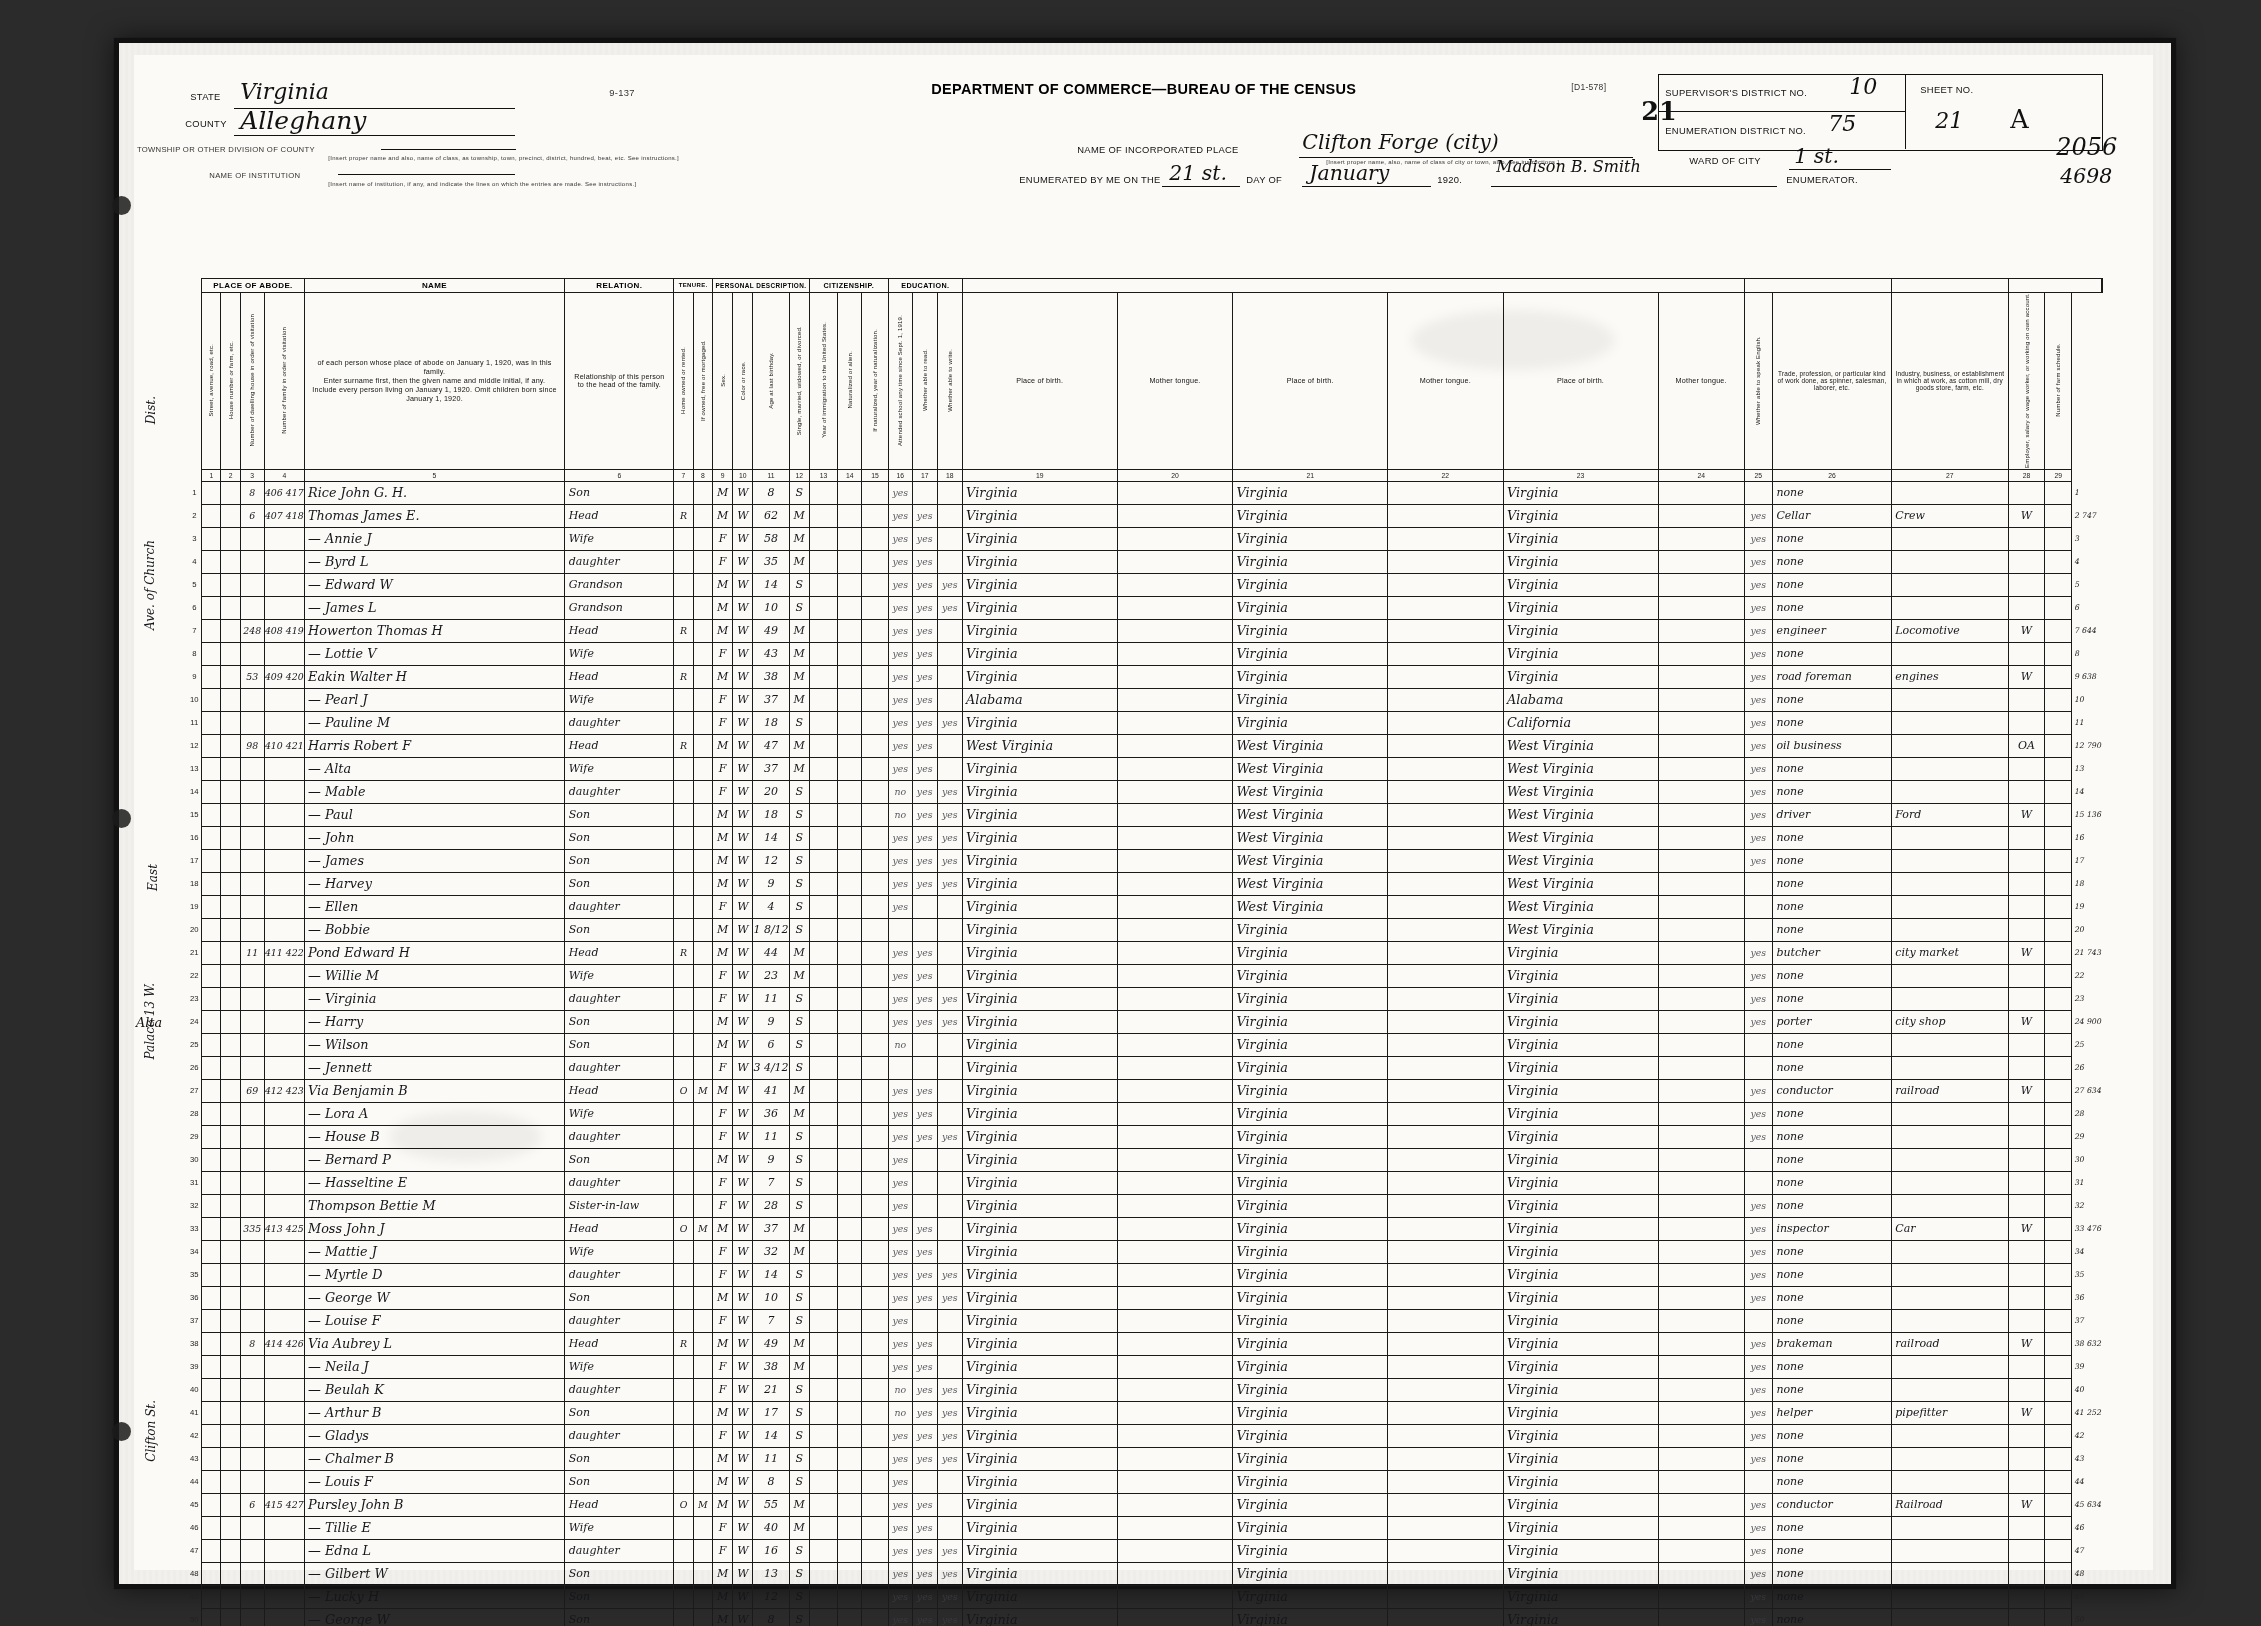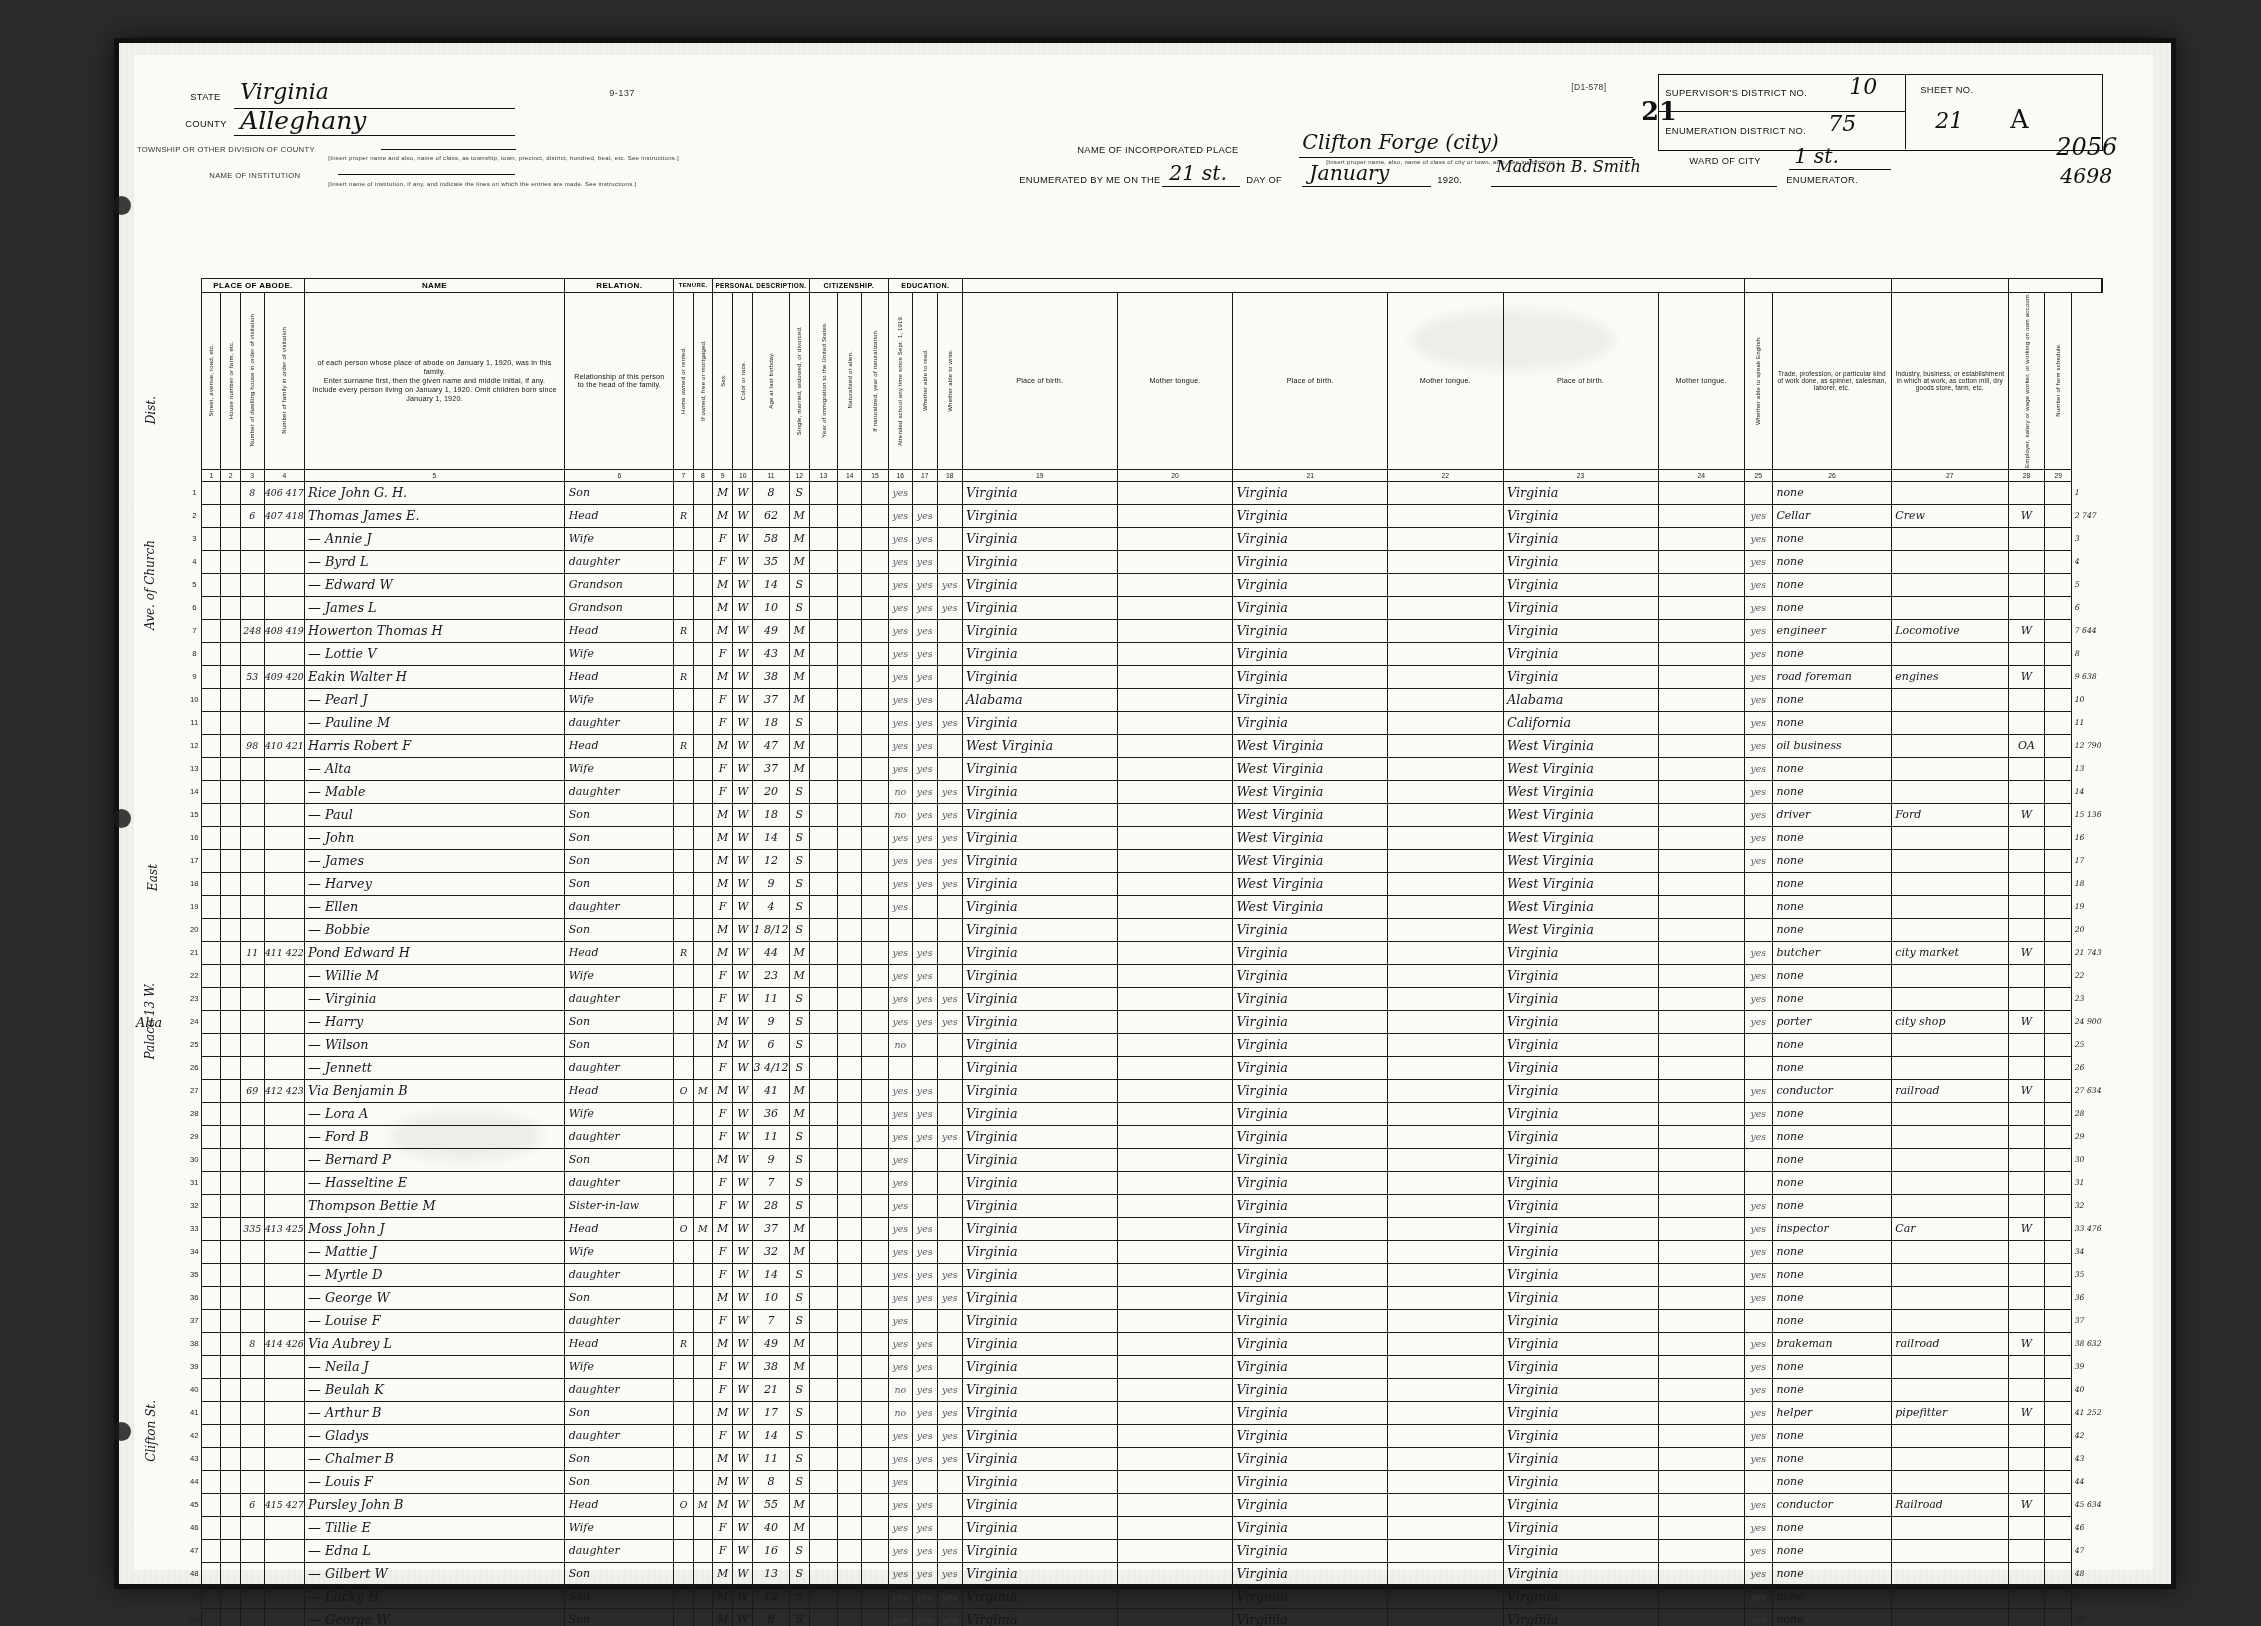--- a/index.html
+++ b/index.html
@@ -74,20 +74,21 @@
         <div class="lbl xs" style="left:2.6px;top:90px;">TOWNSHIP OR OTHER DIVISION OF COUNTY</div>
         <div class="ul" style="left:247px;top:94px;width:135px;"></div>
         <div class="lbl xs" style="left:194px;top:100px;font-size:6px;">[Insert proper name and also, name of class, as township, town, precinct, district, hundred, beat, etc.  See instructions.]</div>
 
         <div class="lbl xs" style="left:75px;top:116px;">NAME OF INSTITUTION</div>
         <div class="ul" style="left:204px;top:119px;width:177px;"></div>
         <div class="lbl xs" style="left:194px;top:126px;font-size:6px;">[Insert name of institution, if any, and indicate the lines on which the entries are made.  See instructions.]</div>
 
         <div class="lbl xs" style="left:475px;top:31.5px;font-size:9.4px;">9-137</div>
 
+        <div class="title1" style="top:25.5px;">DEPARTMENT OF COMMERCE—BUREAU OF THE CENSUS</div>
 
         <div class="lbl xs" style="left:1437px;top:27px;font-size:8.5px;">[D1-578]</div>
         <div class="hand" style="position:absolute;left:1507px;top:41px;font-size:25.5px;font-style:normal;font-weight:bold;">21</div>
 
         <div class="lbl sm" style="left:943px;top:89px;">NAME OF INCORPORATED PLACE</div>
         <div class="hand" style="position:absolute;left:1168px;top:75px;font-size:20.4px;">Clifton Forge (city)</div>
         <div class="ul" style="left:1165px;top:102px;width:334px;"></div>
         <div class="lbl xs" style="left:1192px;top:104px;font-size:6px;">[Insert proper name, also, name of class of city or town, also, see instructions.]</div>
 
         <div class="lbl sm" style="left:885px;top:119px;">ENUMERATED BY ME ON THE</div>
@@ -1979,21 +1980,21 @@
               <td class="cell"></td>
               <td class="rn" style="border: none; text-align: left; padding-left: 2.6px; white-space: nowrap; font-family: &quot;DejaVu Serif&quot;, serif; font-style: italic;">28</td>
             </tr>
             <tr class="rw">
               <td class="rn" style="border: none;">29</td>
               <td class="cell"></td>
               <td class="cell"></td>
               <td class="cell"></td>
               <td class="cell"></td>
               <td class="cell">
-                <span class="w">—  Ford B</span>
+                <span class="w">—  House B</span>
               </td>
               <td class="cell">
                 <span class="w s">daughter</span>
               </td>
               <td class="cell"></td>
               <td class="cell"></td>
               <td class="cell">
                 <span class="w s c">F</span>
               </td>
               <td class="cell">

